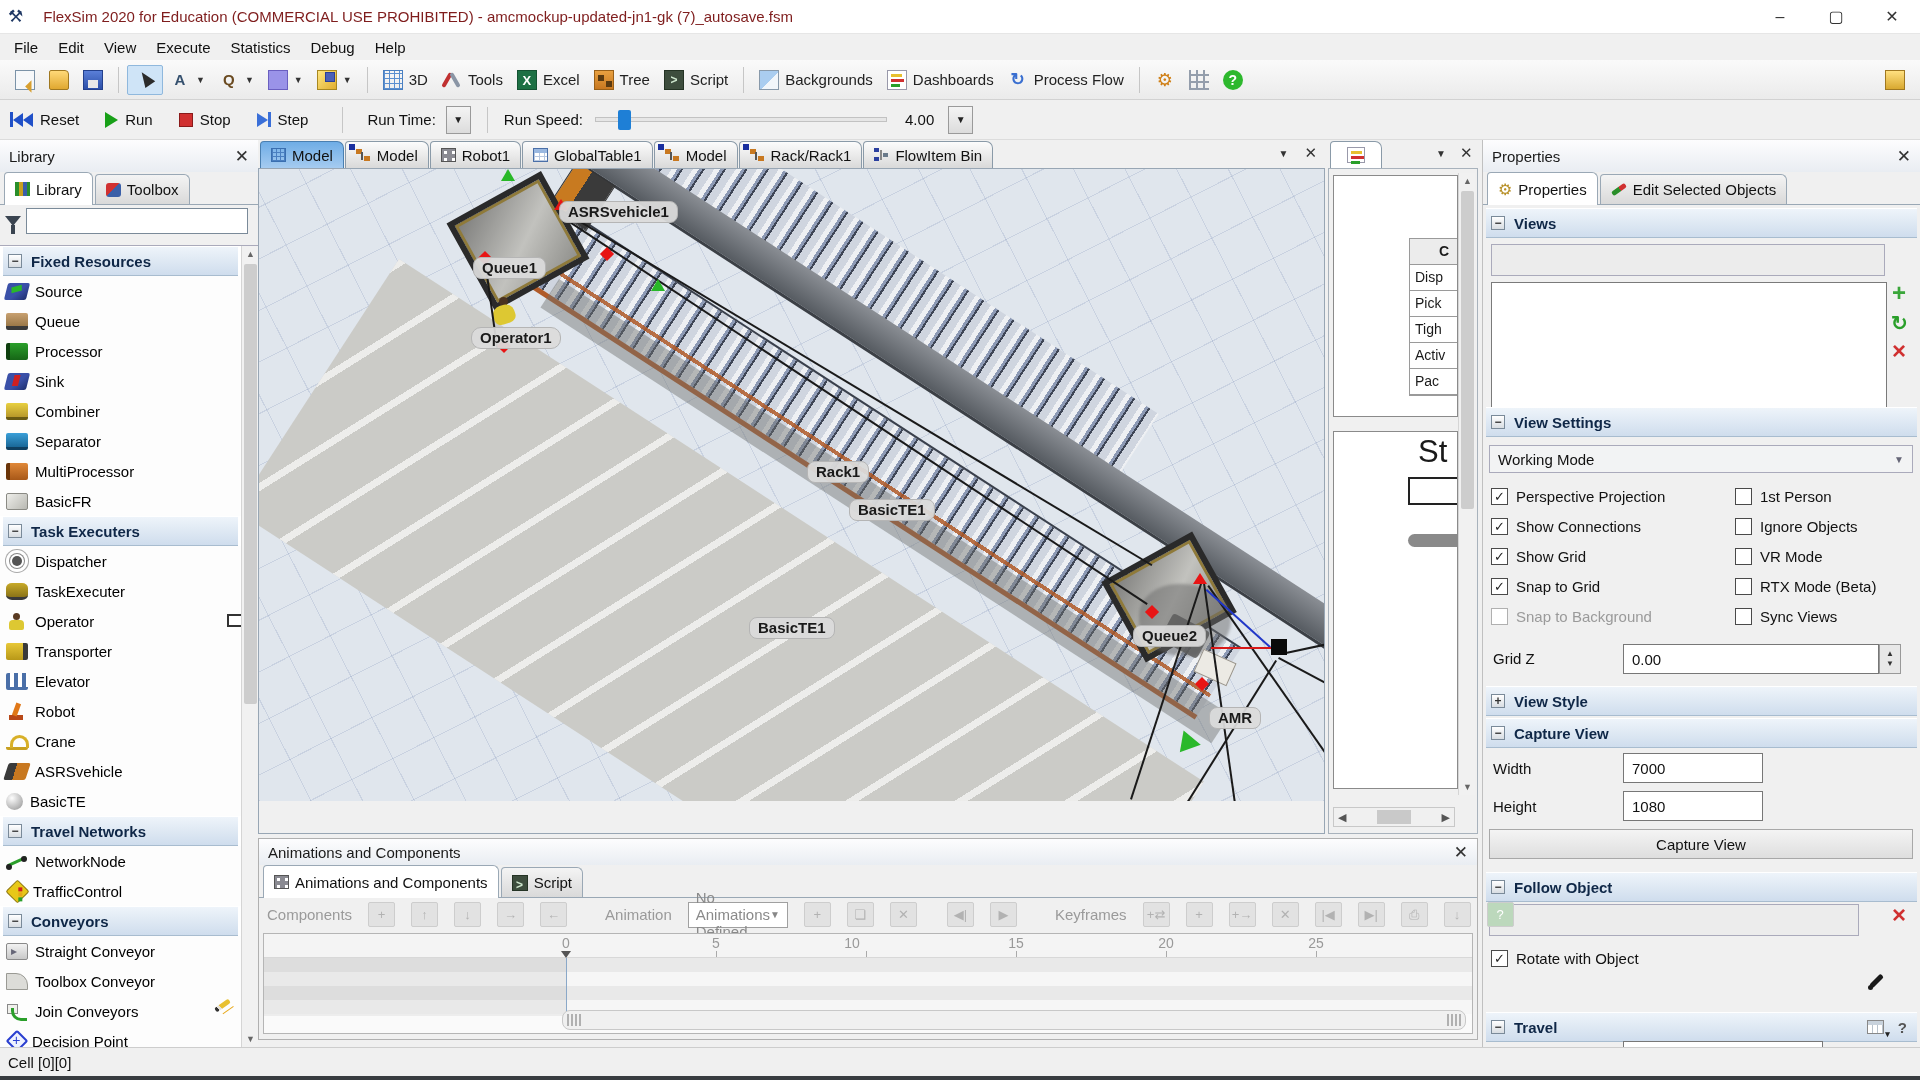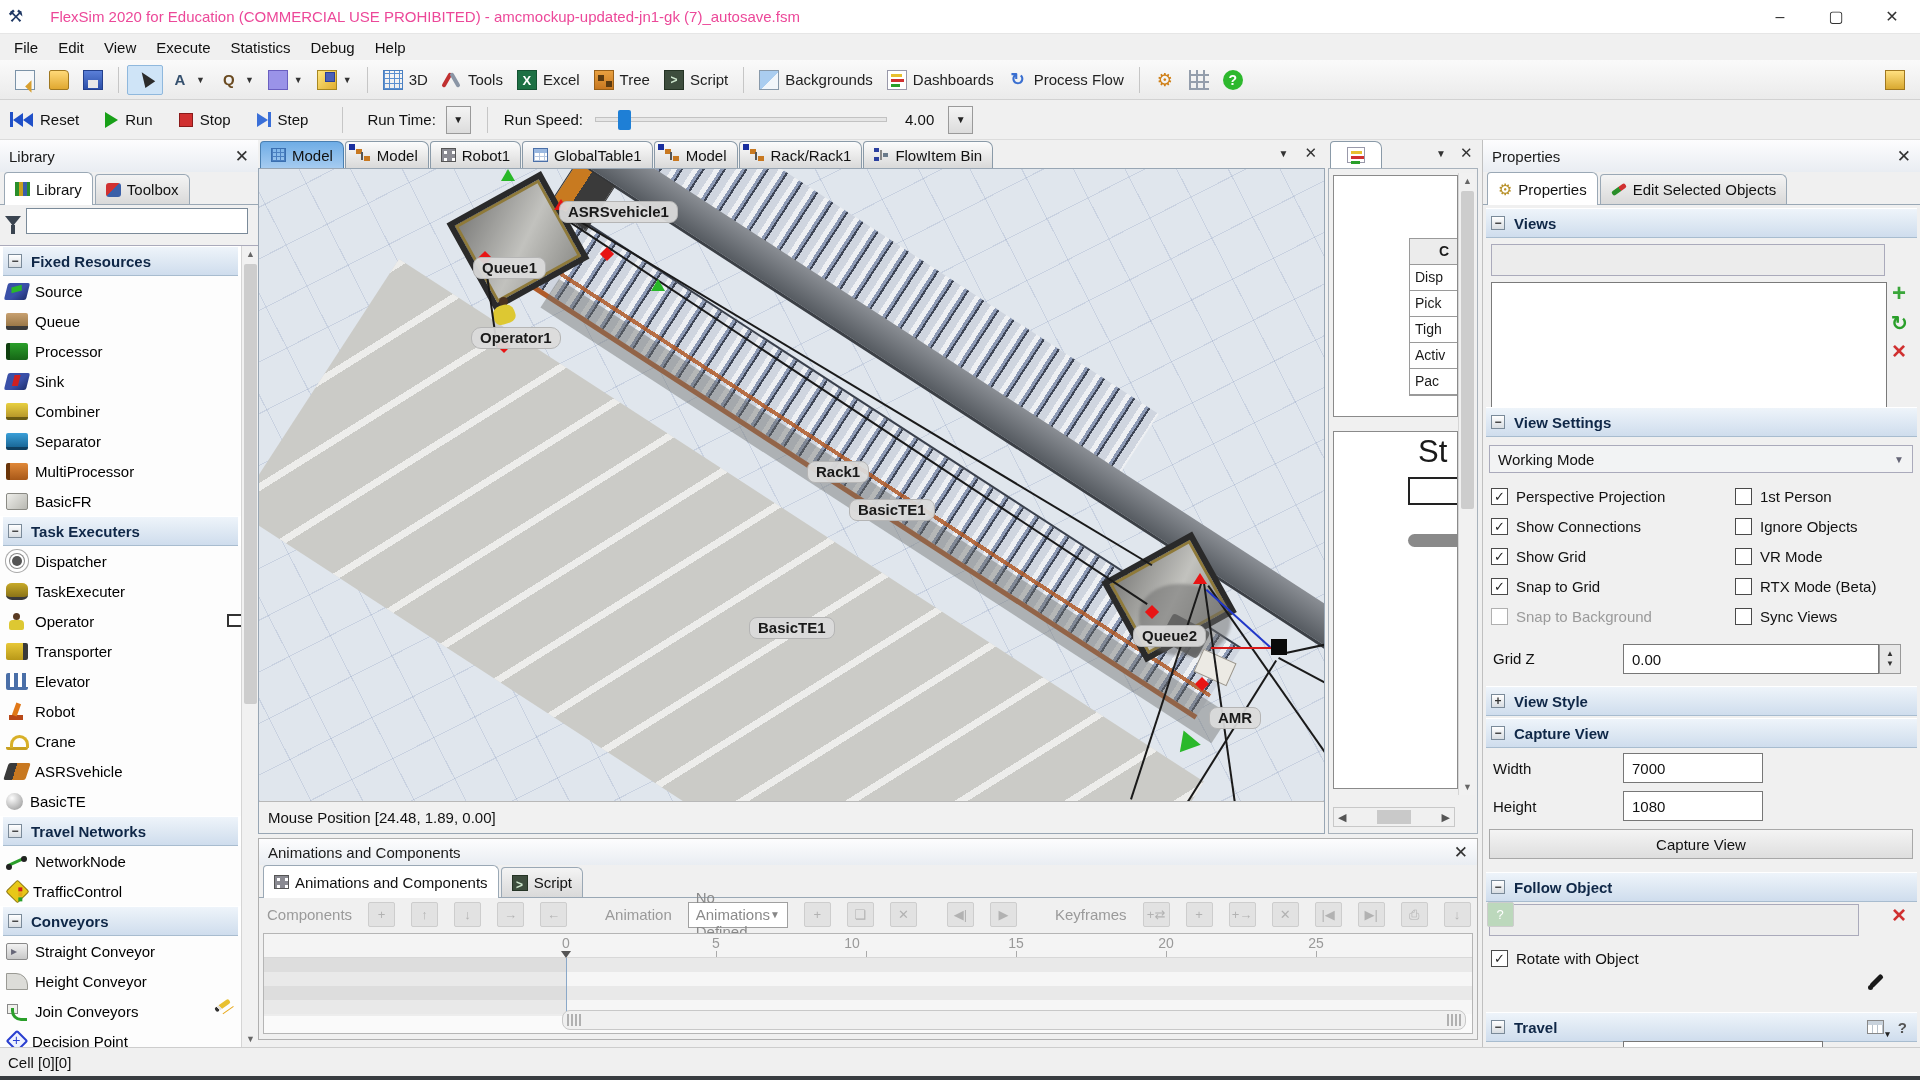--- a/index.html
+++ b/index.html
@@ -5,21 +5,21 @@
   * { box-sizing:border-box; margin:0; padding:0; }
   html,body { width:1920px; height:1080px; }
   body { position:relative; font-family:"Liberation Sans",sans-serif; font-size:15px;
          background:#f0f0f0; overflow:hidden; color:#111; }
   .abs { position:absolute; }
 
   
   #titlebar { position:absolute; left:0; top:0; width:1920px; height:34px; background:#fff;
               display:flex; align-items:center; border-bottom:1px solid #e6e6e6; }
   .app-icon { margin-left:8px; font-size:17px; color:#1f3864; }
-  .title-text { margin-left:27px; font-size:15px; color:#ec4899; }
+  .title-text { margin-left:20px; font-size:15px; color:#7f1d1d; }
   .win-btns { margin-left:auto; display:flex; }
   .win-btn { width:56px; height:33px; display:flex; align-items:center; justify-content:center;
              font-size:16px; color:#333; }
 
   
   #menubar { position:absolute; left:0; top:34px; width:1920px; height:26px; background:#f0f0f0;
              display:flex; align-items:center; padding-left:4px; }
   .menu-item { padding:0 10px; color:#111; }
 
   
@@ -533,21 +533,21 @@
       <div class="sec-head">
           <span class="collapse-box">−</span>
           <span>Conveyors</span>
         </div>
       <div class="lib-row">
           <span class="lic lic-straight"></span>
           <span class="lbl">Straight Conveyor</span>
         </div>
       <div class="lib-row">
           <span class="lic lic-curved"></span>
-          <span class="lbl">Height Conveyor</span>
+          <span class="lbl">Toolbox Conveyor</span>
         </div>
       <div class="lib-row">
           <span class="lic lic-join"></span>
           <span class="lbl">Join Conveyors</span>
           <span class="pencil"></span>
         </div>
       <div class="lib-row">
           <span class="lic lic-decision"></span>
           <span class="lbl">Decision Point</span>
         </div>
@@ -657,23 +657,20 @@
     <div class="mk-gt" style="left:920px;top:570px;transform:rotate(-140deg) scale(1.6);border-bottom-color:#2ab82a;"></div>
 
     <div class="pill" style="left:300px;top:32px;">ASRSvehicle1</div>
     <div class="pill" style="left:214px;top:88px;">Queue1</div>
     <div class="pill" style="left:212px;top:158px;border-radius:10px;">Operator1</div>
     <div class="pill" style="left:548px;top:292px;">Rack1</div>
     <div class="pill" style="left:590px;top:330px;">BasicTE1</div>
     <div class="pill" style="left:490px;top:448px;">BasicTE1</div>
     <div class="pill" style="left:874px;top: 456px;">Queue2</div>
     <div class="pill" style="left:950px;top:538px;">AMR</div>
-  </div>
-  <div id="mousebar">
-    <span>Mouse Position [24.48, 1.89, 0.00]</span>
   </div>
 </div>
 
 <div id="miniwin">
   <div id="mini-tabs">
     <div class="vtab active" style="background:#fff;border-color:#8a9aa8;width:52px;justify-content:center;">
       <span class="tb-ico i-dash" style="width:18px;height:16px;">
           <i></i>
           <i></i>
           <i></i>

